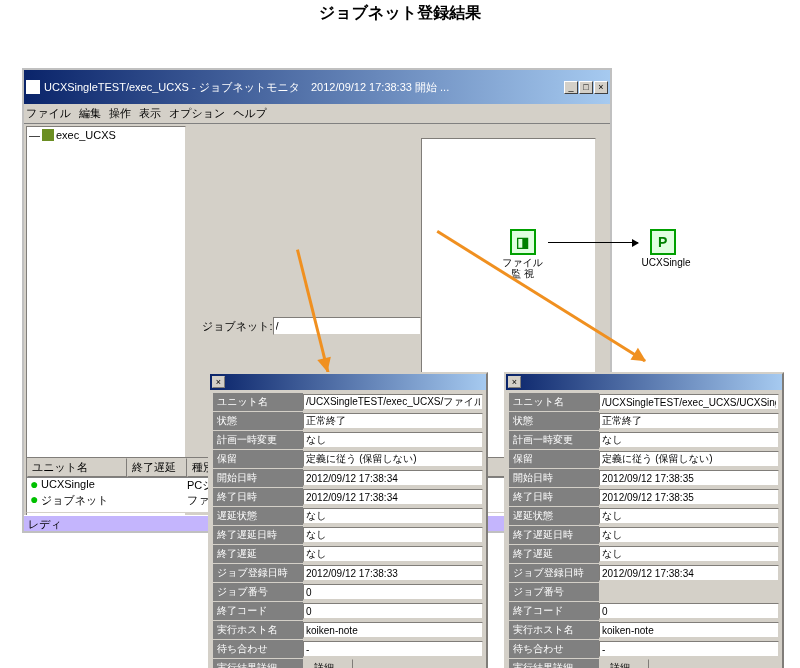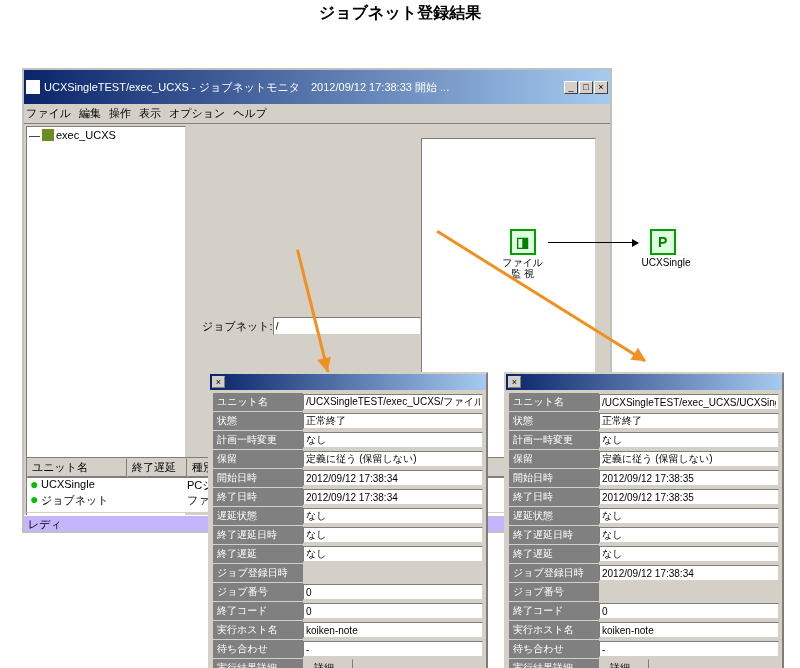--- a/index.html
+++ b/index.html
@@ -166,20 +166,21 @@
     <div class="dlg-row">
         <div class="dlg-label">終了遅延日時</div>
         <div class="dlg-value"><input value="なし" style=""></div>
       </div>
     <div class="dlg-row">
         <div class="dlg-label">終了遅延</div>
         <div class="dlg-value"><input value="なし" style=""></div>
       </div>
     <div class="dlg-row">
         <div class="dlg-label">ジョブ登録日時</div>
+        <div class="dlg-value"><input value="2012/09/12 17:38:33" style=""></div>
       </div>
     <div class="dlg-row">
         <div class="dlg-label">ジョブ番号</div>
         <div class="dlg-value"><input value="0" style=""></div>
       </div>
     <div class="dlg-row">
         <div class="dlg-label">終了コード</div>
         <div class="dlg-value"><input value="0" style=""></div>
       </div>
     <div class="dlg-row">

